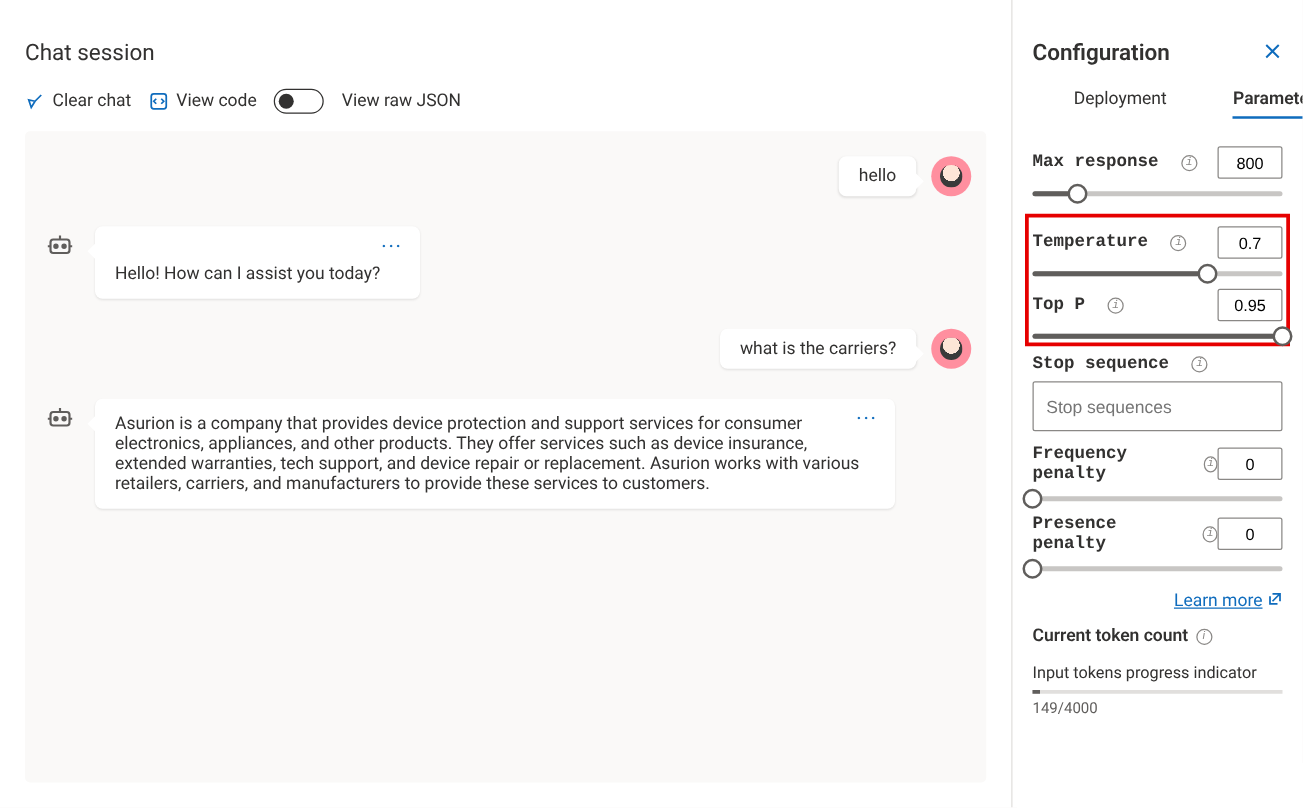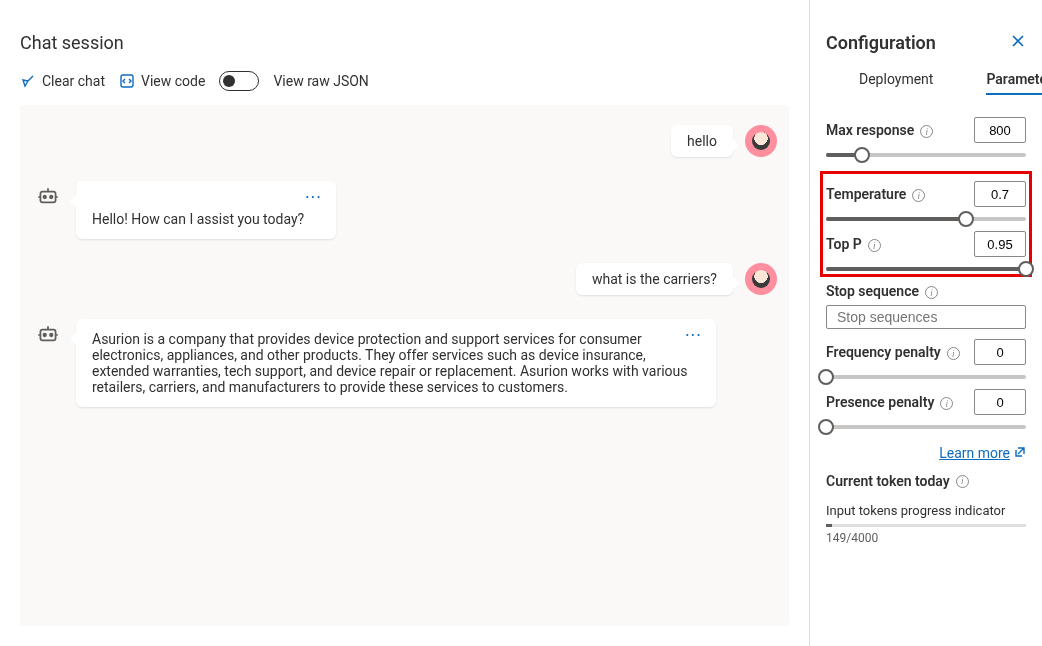--- a/index.html
+++ b/index.html
@@ -190,24 +190,25 @@
     margin-bottom: 10px;
   }
   .param-row {
     display: flex;
     align-items: center;
     justify-content: space-between;
     margin-bottom: 10px;
   }
   .param-label {
     display: inline-flex;
-    align-items: flex-end;
-    gap: 6px;
+    align-items: center;
+    gap: 18px;
     font-size: 14px;
     font-weight: 600;
+    font-family: Liberation Mono, monospace;
   }
   .info-circle {
     width: 13px; height: 13px; border: 1px solid #8a8886; border-radius: 50%;
     display: inline-flex; align-items: center; justify-content: center;
     font-size: 9px; color: #8a8886; font-style: italic;
     font-weight: normal;
   }
   .num-input {
     width: 52px;
     height: 26px;
@@ -233,21 +234,21 @@
     top: 50%;
     width: 16px; height: 16px;
     background: #ffffff;
     border: 2px solid #605e5c;
     border-radius: 50%;
     transform: translate(-50%, -50%);
   }
   
   .stop-input {
     width: 100%;
-    height: 24px;
+    height: 40px;
     border: 1px solid #8a8886;
     border-radius: 2px;
     padding: 0 10px;
     font-size: 14px;
     color: #605e5c;
   }
 
   
   .highlight-box {
     position: absolute;
@@ -476,21 +477,21 @@
         <span>Learn more</span>
         <span>
           <svg width="12" height="12" viewBox="0 0 12 12" fill="none" stroke="currentColor" stroke-width="1.4">
             <path d="M4 2h6v6M10 2L4 8M8 10H2V4"></path>
           </svg>
         </span>
       </span>
     </div>
 
     <div class="token-label">
-      <span>Current token today</span>
+      <span>Current token count</span>
       <span class="info-circle">i</span>
     </div>
     <div class="token-sub">Input tokens progress indicator</div>
     <div class="token-bar">
       <div class="token-bar-fill" style="width:3%"></div>
     </div>
     <div class="token-count">149/4000</div>
 
   </div>
 </div>

